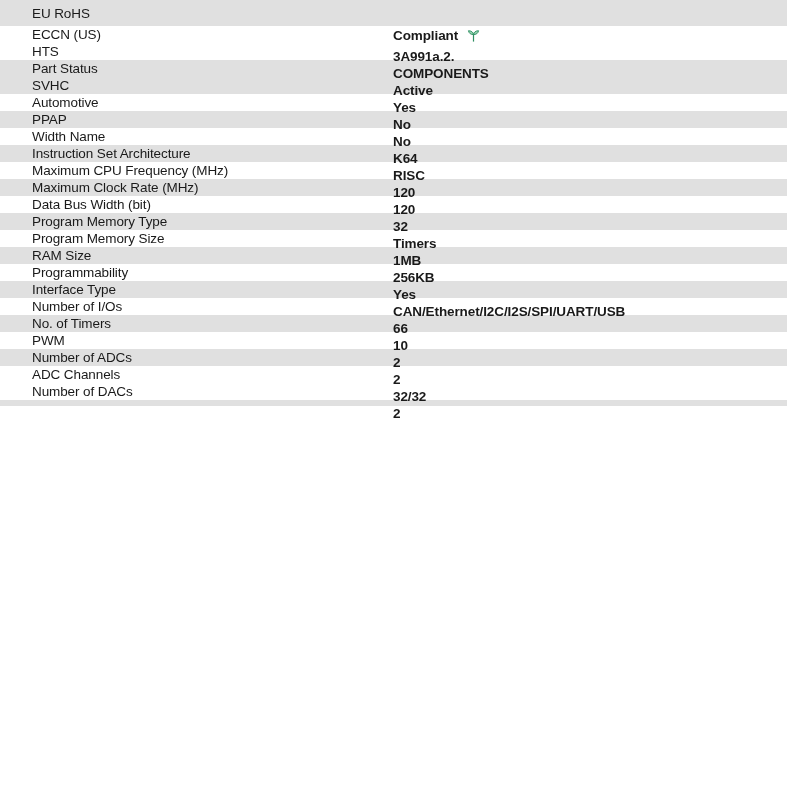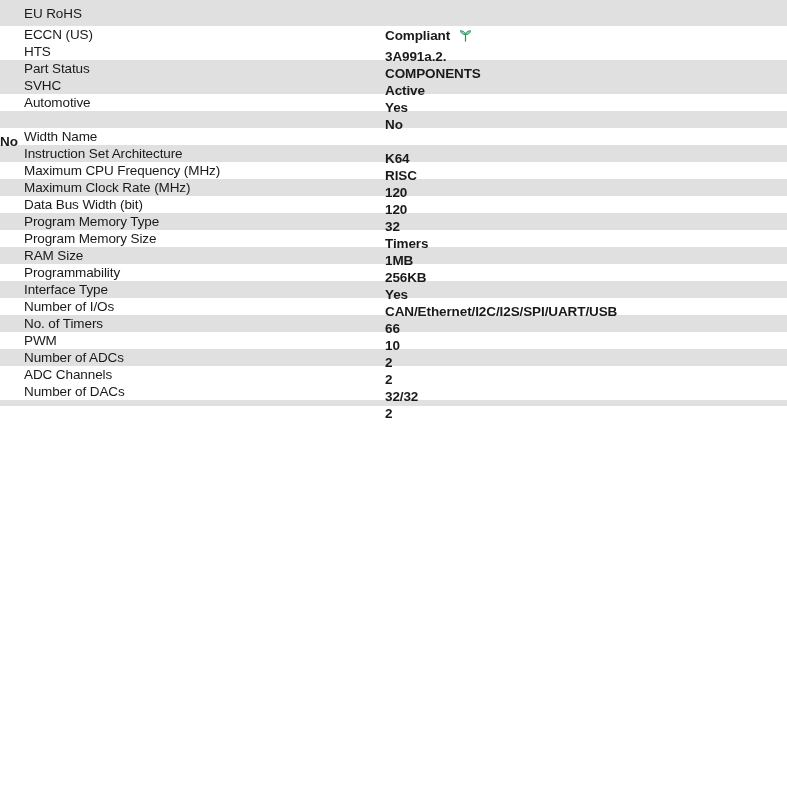--- a/index.html
+++ b/index.html
@@ -32,20 +32,21 @@
   .spec-row.shaded { background: var(--row-shaded); }
   .spec-row.plain { background: var(--row-plain); }
   .spec-label {
     flex: 0 0 385px;
     padding-left: 24px;
     font-size: 13.5px;
     font-weight: 400;
     color: var(--text);
     letter-spacing: -0.1px;
     white-space: nowrap;
+    margin-left: 8px;
   }
   .spec-value {
     flex: 1 1 auto;
     font-size: 13.5px;
     font-weight: 700;
     color: var(--text);
     letter-spacing: -0.1px;
     white-space: nowrap;
     display: flex;
     align-items: center;
@@ -119,20 +120,21 @@
 
   <div class="spec-row plain">
     <div class="spec-label">Automotive</div>
     <div class="spec-value">
       <span class="value-text">No</span>
 
     </div>
   </div>
 
   <div class="spec-row shaded">
+    <div class="spec-label">PPAP</div>
     <div class="spec-value">
       <span class="value-text">No</span>
 
     </div>
   </div>
 
   <div class="spec-row plain">
     <div class="spec-label">Width Name</div>
     <div class="spec-value">
       <span class="value-text">K64</span>

